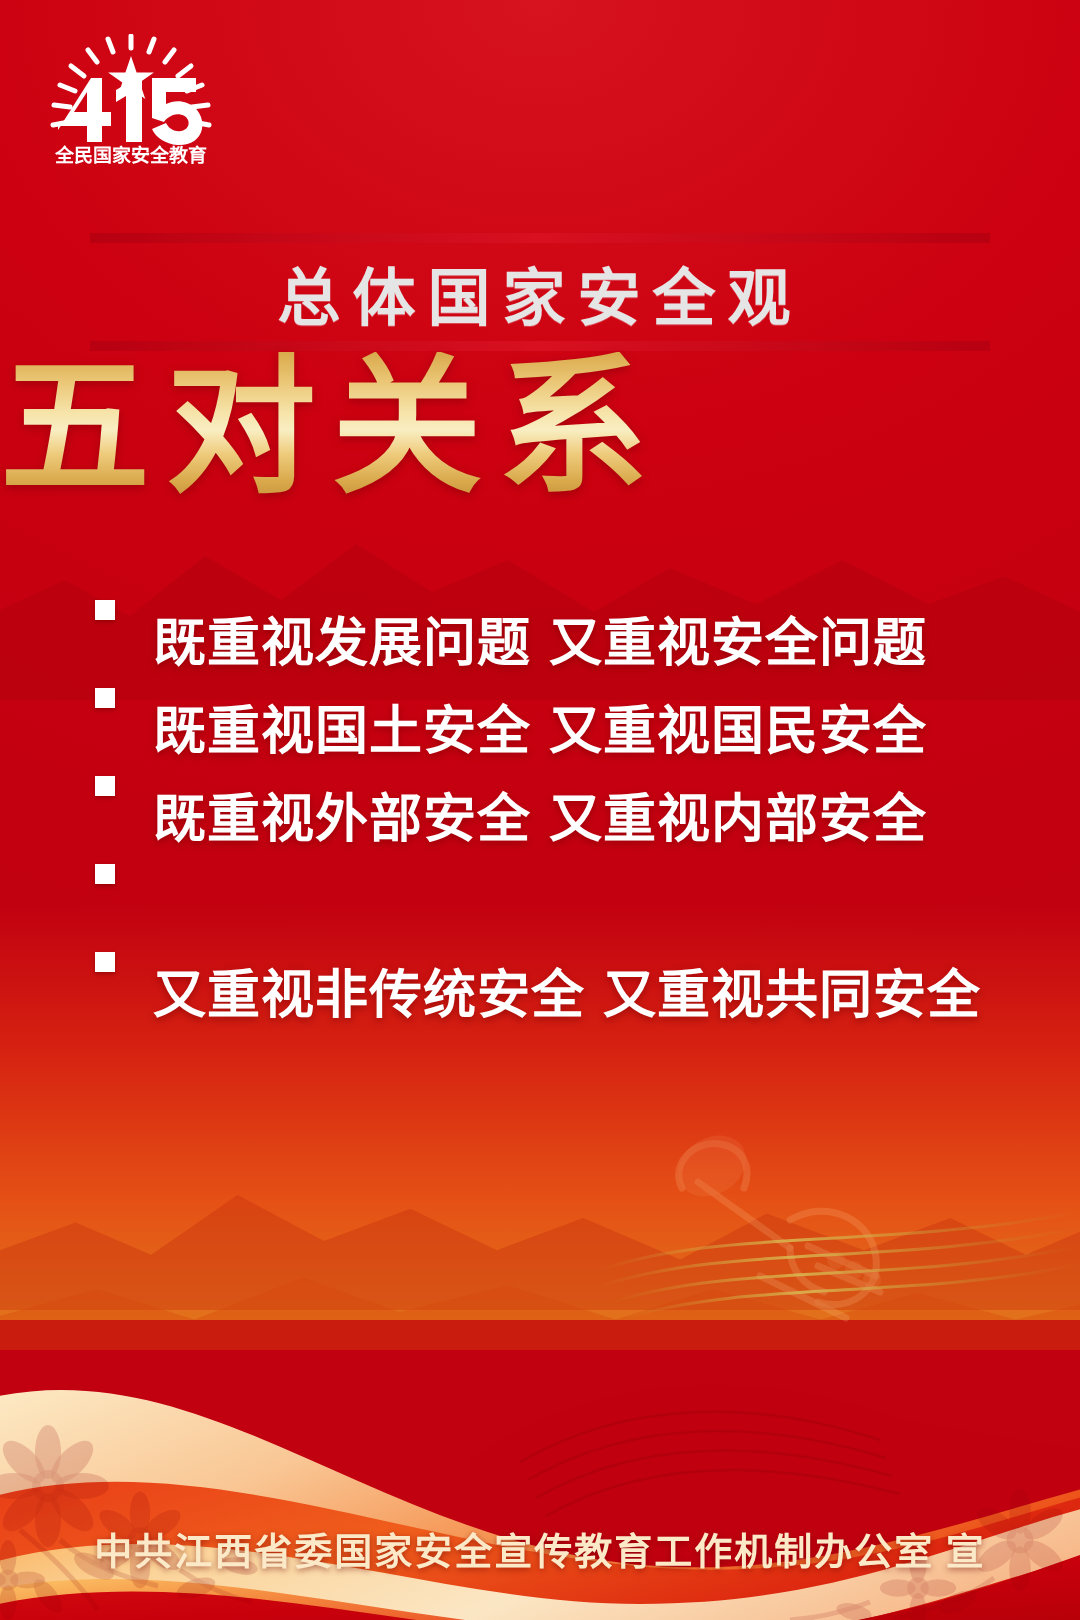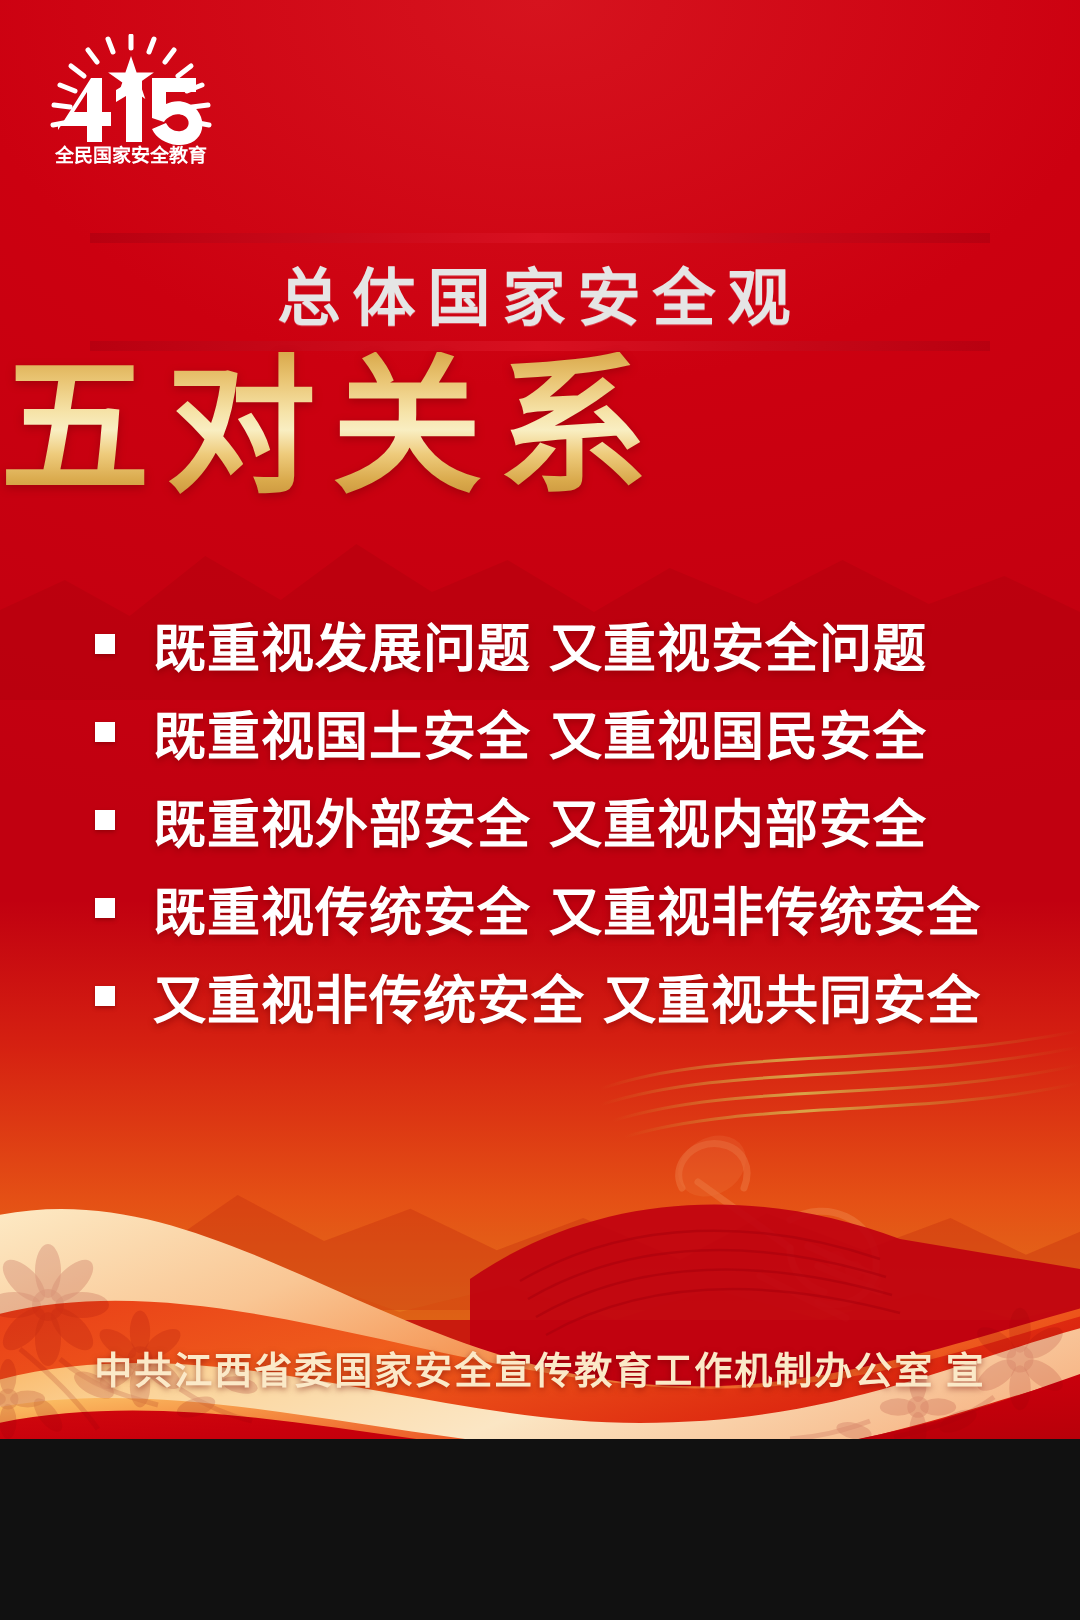--- a/index.html
+++ b/index.html
@@ -6,21 +6,21 @@
   html, body {
     margin: 0;
     padding: 0;
     background: #111;
   }
   * { box-sizing: border-box; }
 
   .poster {
     position: relative;
     width: 1080px;
-    height: 1439px;
+    height: 1620px;
     overflow: hidden;
     font-family: "Liberation Sans", "DejaVu Sans", sans-serif;
     background: #CC0011;
   }
 
   
   .bg-base {
     position: absolute;
     inset: 0;
     background:
@@ -187,21 +187,21 @@
 
   
   .bullets {
     position: absolute;
     left: 95px;
     top: 600px;
     width: 890px;
   }
   .bullet-row {
     display: flex;
-    align-items: center;
+    align-items: flex-start;
     height: 88px;
   }
   .bullet-mark {
     width: 20px;
     height: 20px;
     background: #FFFFFF;
     flex: 0 0 auto;
     margin-right: 38px;
     box-shadow: 0 2px 4px rgba(100,0,0,.45);
   }
@@ -469,21 +469,20 @@
       <span class="bullet-text"><span>既重视国土安全</span><span class="sp"></span><span>又重视国民安全</span></span>
     </div>
 
     <div class="bullet-row">
       <span class="bullet-mark"></span>
       <span class="bullet-text"><span>既重视外部安全</span><span class="sp"></span><span>又重视内部安全</span></span>
     </div>
 
     <div class="bullet-row">
       <span class="bullet-mark"></span>
-      <span class="bullet-text"><span>既重视传统安全</span><span class="sp"></span><span>又重视非传统安全</span></span>
     </div>
 
     <div class="bullet-row">
       <span class="bullet-mark"></span>
       <span class="bullet-text"><span>又重视非传统安全</span><span class="sp"></span><span>又重视共同安全</span></span>
     </div>
 
   </div>
 
   <div class="footer">中共江西省委国家安全宣传教育工作机制办公室 宣</div>

